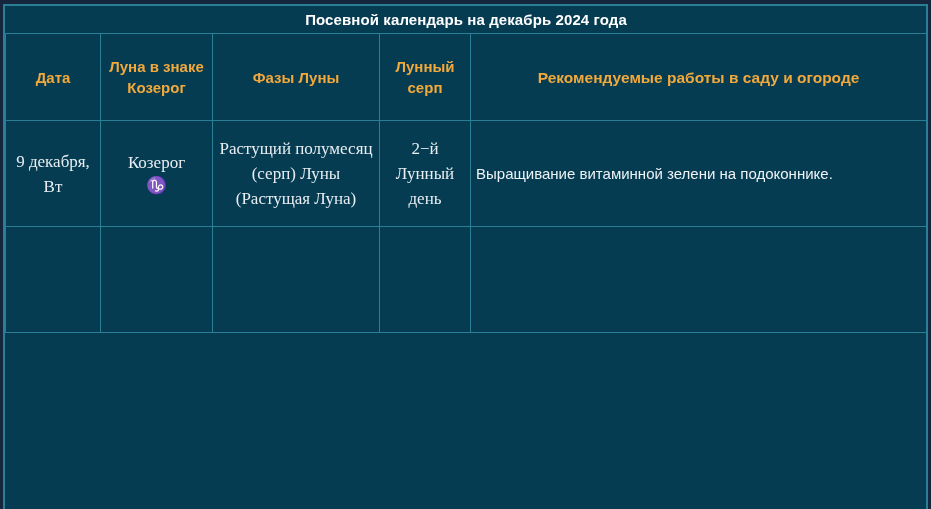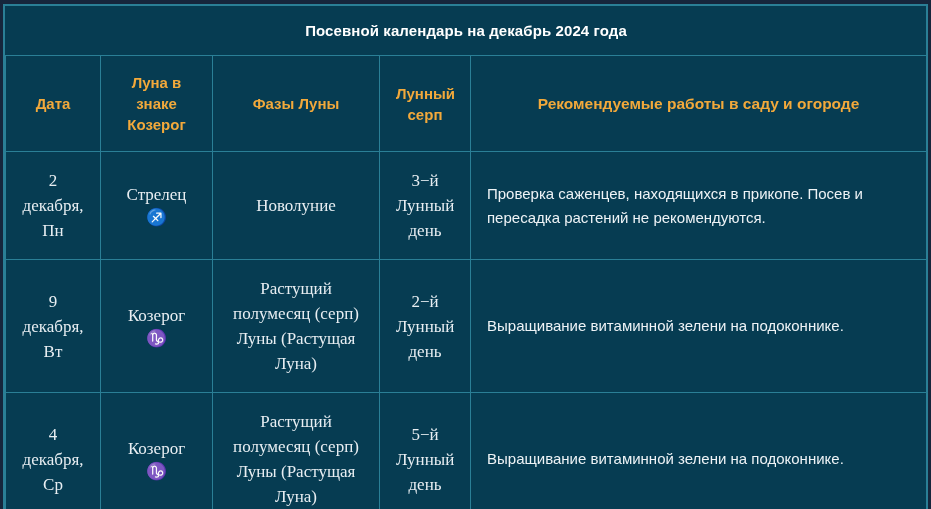--- a/index.html
+++ b/index.html
@@ -39,21 +39,21 @@
     width: 100%;
     border-collapse: collapse;
     table-layout: fixed;
     background: #063c52;
   }
 
   table.calendar td,
   table.calendar th {
     border: 1px solid #2a7f96;
     background: #063c52;
-    padding: 16px;
+    padding: 5px;
     vertical-align: middle;
     box-sizing: border-box;
   }
 
   
   .title-cell {
     height: 26px;
     text-align: center;
     color: #ffffff;
     font-family: "Liberation Sans", sans-serif;
@@ -144,52 +144,32 @@
           <th class="hdr">Дата</th>
           <th class="hdr">Луна в знаке Козерог</th>
           <th class="hdr">Фазы Луны</th>
           <th class="hdr">Лунный серп</th>
           <th class="hdr wide">Рекомендуемые работы в саду и огороде</th>
         </tr>
       </thead>
       <tbody>
 
 
-        <tr class="r2">
-          <td class="cell">2 декабря, Пн</td>
-          <td class="cell">
-            <span class="zodiac-name">Стрелец</span>
-            <span class="zodiac-sign">♐</span>
-          </td>
-          <td class="cell">Новолуние</td>
-          <td class="cell">3−й Лунный день</td>
-          <td class="cell-note">Проверка саженцев, находящихся в прикопе. Посев и пересадка растений не рекомендуются.</td>
-        </tr>
 
         <tr class="r3">
           <td class="cell">9 декабря, Вт</td>
           <td class="cell">
             <span class="zodiac-name">Козерог</span>
             <span class="zodiac-sign">♑</span>
           </td>
           <td class="cell">Растущий полумесяц (серп) Луны (Растущая Луна)</td>
           <td class="cell">2−й Лунный день</td>
           <td class="cell-note">Выращивание витаминной зелени на подоконнике.</td>
         </tr>
 
-        <tr class="r4">
-          <td class="cell">4 декабря, Ср</td>
-          <td class="cell">
-            <span class="zodiac-name">Козерог</span>
-            <span class="zodiac-sign">♑</span>
-          </td>
-          <td class="cell">Растущий полумесяц (серп) Луны (Растущая Луна)</td>
-          <td class="cell">5−й Лунный день</td>
-          <td class="cell-note">Выращивание витаминной зелени на подоконнике.</td>
-        </tr>
 
         <tr class="r5">
           <td class="cell"></td>
           <td class="cell">
             <span class="zodiac-name"></span>
             <span class="zodiac-sign"></span>
           </td>
           <td class="cell"></td>
           <td class="cell"></td>
           <td class="cell-note"></td>

